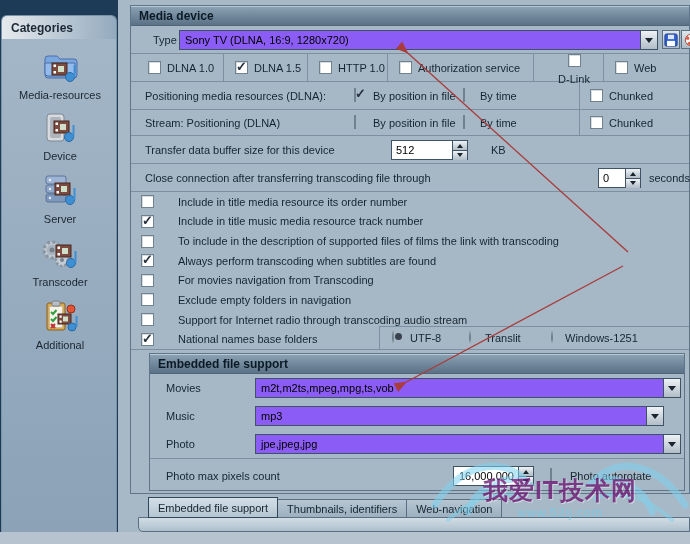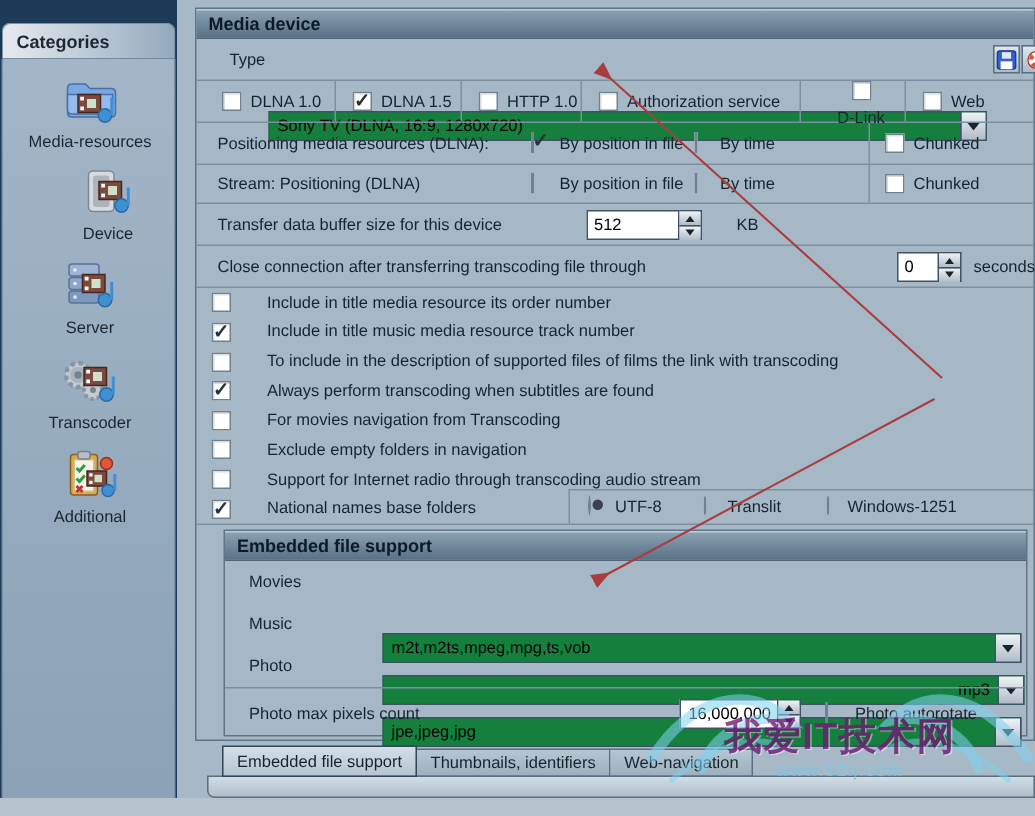--- a/index.html
+++ b/index.html
@@ -52,21 +52,21 @@
   .radio-cell{
     position:absolute;left:248px;right:0;bottom:0;height:22px;
     border-left:1px solid #7c90a2;border-top:1px solid #7c90a2;
   }
   
   .cb{width:13px;height:13px;background:#fff;border:1px solid #70828f;box-shadow:inset 1px 1px 0 #d6dce0;position:relative;flex:none;box-sizing:border-box;}
   .cb.on::after{content:"\2713";position:absolute;left:0px;top:-3px;font-size:13px;font-weight:bold;color:#27323d;}
   .radio{width:13px;height:13px;border-radius:50%;background:#fff;border:1px solid #70828f;position:relative;flex:none;box-sizing:border-box;}
   .radio.on::after{content:"";position:absolute;left:2px;top:2px;width:7px;height:7px;border-radius:50%;background:#3a434d;}
   
-  .combo{position:absolute;height:20px;background:#15803d;border:1px solid #3f5366;display:flex;box-sizing:border-box;margin-top:44px;}
+  .combo{position:absolute;height:20px;background:#8b5cf6;border:1px solid #3f5366;display:flex;box-sizing:border-box;}
   .combo .val{flex:1;padding:3px 5px 0 5px;font-size:11px;color:#000;white-space:nowrap;overflow:hidden;}
   .combo .dd{width:16px;background:linear-gradient(#eef2f5,#b1bdc7);border-left:1px solid #3f5366;display:flex;align-items:center;justify-content:center;flex:none;}
   .tri-down{width:0;height:0;border:4px solid transparent;border-top:5px solid #1a242e;margin-top:5px;}
   
   .spin{position:absolute;display:flex;height:20px;box-sizing:border-box;}
   .spin .sfield{background:#fff;border:1px solid #3f5366;box-sizing:border-box;padding:3px 4px 0 4px;font-size:11px;color:#000;}
   .spin .sbtns{width:15px;display:flex;flex-direction:column;border:1px solid #3f5366;border-left:none;box-sizing:border-box;}
   .sbtn{flex:1;background:linear-gradient(#eef2f5,#b1bdc7);display:flex;align-items:center;justify-content:center;}
   .sbtn + .sbtn{border-top:1px solid #3f5366;}
   .tri-up-s{width:0;height:0;border:3px solid transparent;border-bottom:4px solid #1a242e;margin-bottom:2px;}
@@ -112,21 +112,21 @@
         <rect x="12" y="16" width="15" height="12" fill="#7c4a3e" stroke="#46281f"></rect>
         <rect x="13.5" y="17.5" width="2.5" height="2.5" fill="#fff"></rect>
           <rect x="13.5" y="24" width="2.5" height="2.5" fill="#fff"></rect>
         <rect x="18" y="19" width="6" height="6" fill="#cfe0c8"></rect>
         <circle cx="30" cy="30" r="4.5" fill="#3f8fd4" stroke="#2b6aa3"></circle>
         <rect x="33.5" y="18" width="2" height="12" fill="#3f8fd4"></rect>
       </svg>
       <span class="lbl">Media-resources</span>
     </div>
 
-    <div class="side-item" style="top:69px;margin-left:12px;">
+    <div class="side-item" style="top:69px;">
       <svg width="40" height="40" viewBox="0 0 40 40">
         <rect x="7" y="6" width="17" height="27" rx="3" fill="#d7dbe0" stroke="#80878f"></rect>
         <rect x="10" y="9" width="11" height="21" rx="2" fill="#aeb4bb"></rect>
         <rect x="14" y="13" width="15" height="12" fill="#7c4a3e" stroke="#46281f"></rect>
         <rect x="15.5" y="14.5" width="2.5" height="2.5" fill="#fff"></rect>
           <rect x="15.5" y="21" width="2.5" height="2.5" fill="#fff"></rect>
         <rect x="20" y="16" width="6" height="6" fill="#cfe0c8"></rect>
         <circle cx="29" cy="29" r="4.5" fill="#3f8fd4" stroke="#2b6aa3"></circle>
         <rect x="32.5" y="17" width="2" height="12" fill="#3f8fd4"></rect>
       </svg>
@@ -352,21 +352,21 @@
       <span class="abs lab" style="left:16px;top:8px;">Movies</span>
       <div class="combo" style="left:105px;top:4px;right:3px;">
         <div class="val">m2t,m2ts,mpeg,mpg,ts,vob</div>
         <div class="dd">
             <span class="tri-down"></span>
           </div>
       </div>
     </div>
     <div class="erow">
       <span class="abs lab" style="left:16px;top:8px;">Music</span>
-      <div class="combo" style="left:105px;top:4px;right:1px;text-align:right;">
+      <div class="combo" style="left:105px;top:4px;right:20px;">
         <div class="val">mp3</div>
         <div class="dd">
             <span class="tri-down"></span>
           </div>
       </div>
     </div>
     <div class="erow">
       <span class="abs lab" style="left:16px;top:8px;">Photo</span>
       <div class="combo" style="left:105px;top:4px;right:3px;">
         <div class="val">jpe,jpeg,jpg</div>

